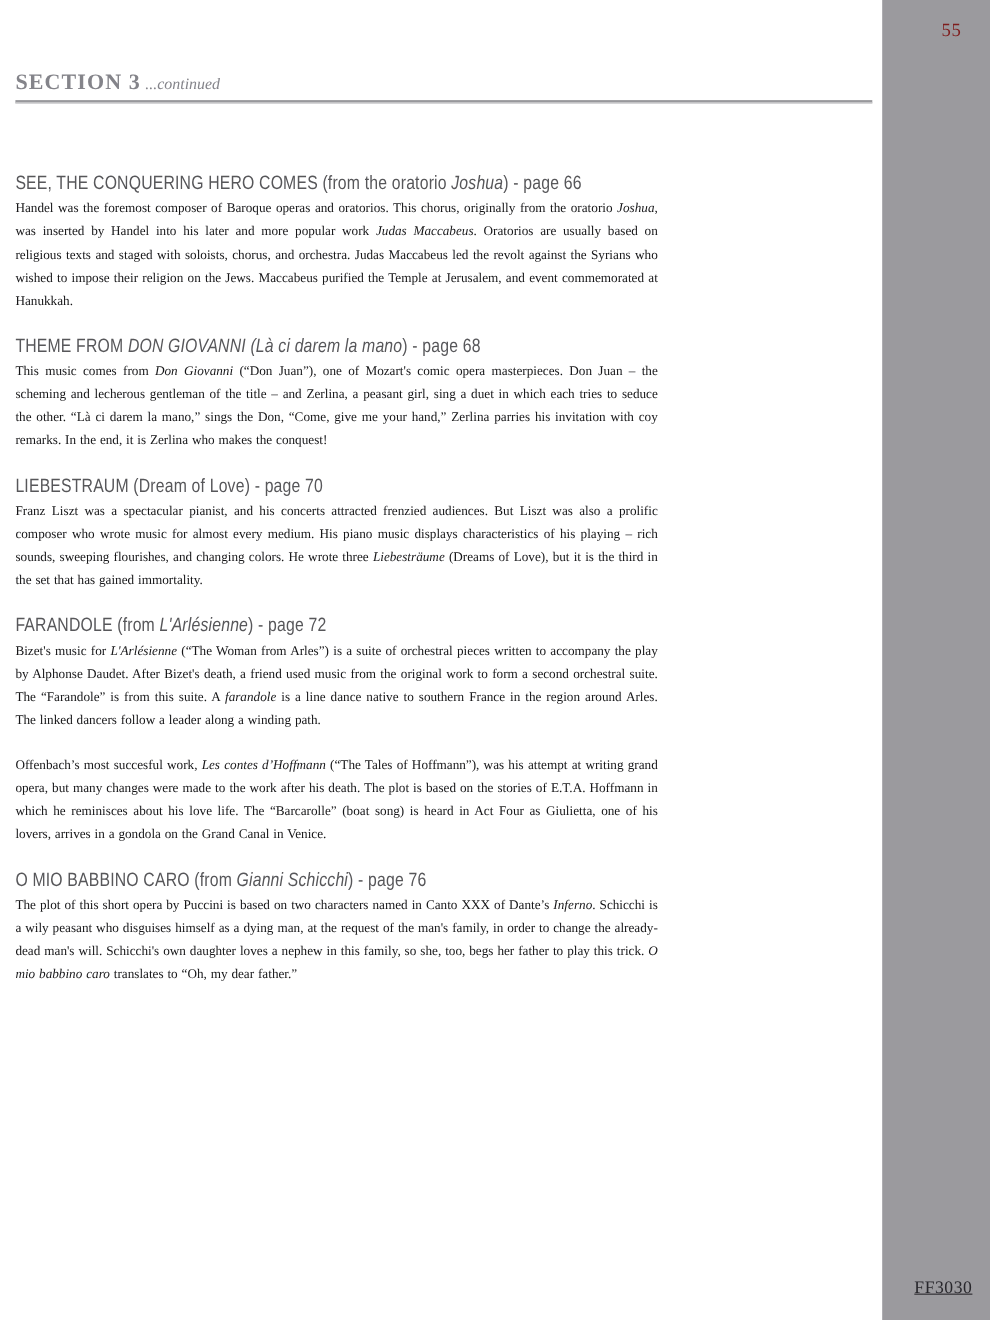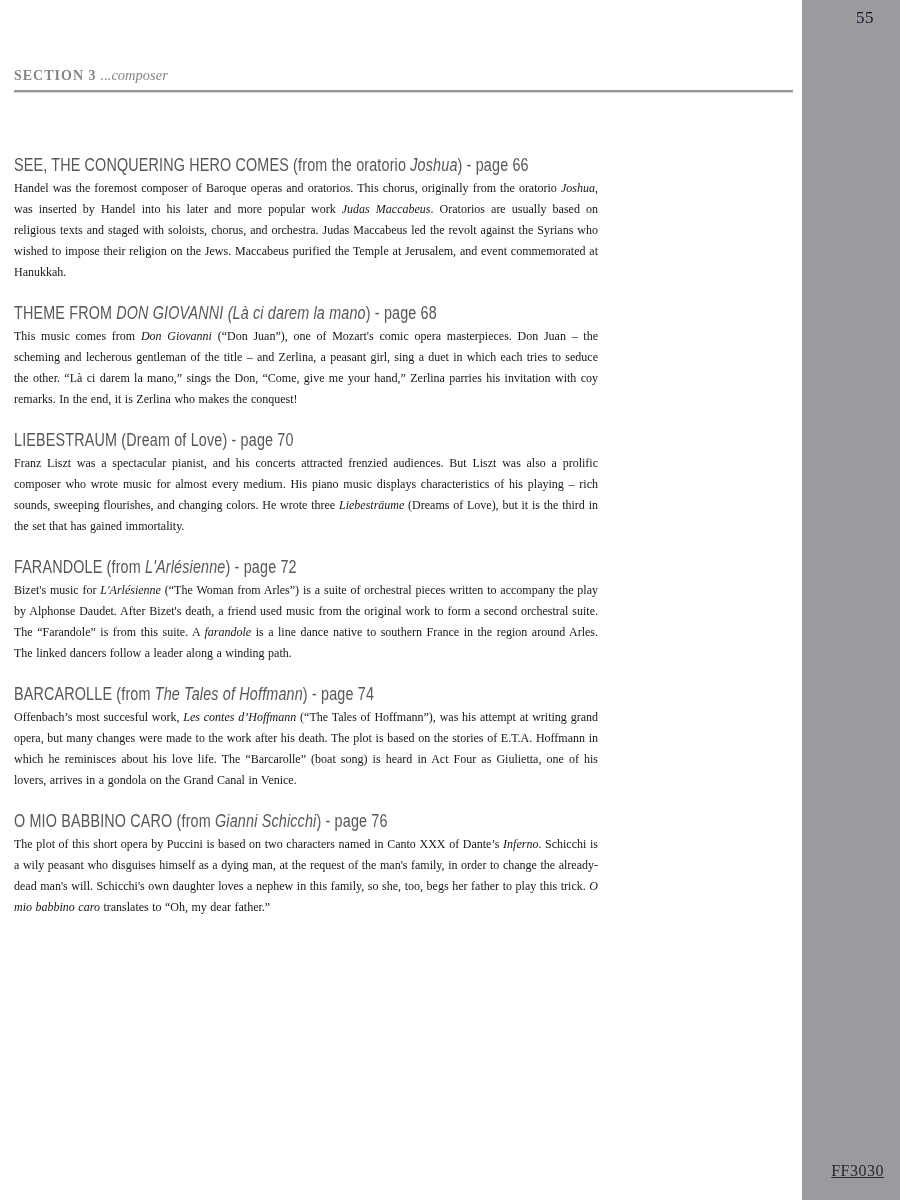--- a/index.html
+++ b/index.html
@@ -9,40 +9,40 @@
     background: #ffffff;
     overflow: hidden;
     font-family: "Liberation Serif", serif;
   }
   .sidebar {
     position: absolute; top: 0; right: 0;
     width: 98px; height: 1200px;
     background: var(--sidebar, #9b9a9e);
   }
   .pagenum {
-    position: absolute; top: 8px; right: 26px;
-    font-size: 17px; color: #0f172a; letter-spacing: 0.5px;
+    position: absolute; top: 18px; right: 26px;
+    font-size: 17px; color: #7f1d1d; letter-spacing: 0.5px;
   }
   .footercode {
     position: absolute; bottom: 20px; right: 16px;
     font-size: 16px; color: #28272c; letter-spacing: 0.5px; text-decoration: underline;
   }
   .content {
     position: absolute; left: 14px; top: 0;
     width: 584px;
   }
   .sec-header {
     padding-top: 64px;
     color: var(--headergray, #84848a);
     white-space: nowrap;
     line-height: 22px;
   }
   .sec-title {
     font-weight: bold;
-    font-size: 14px;
+    font-size: 20px;
     letter-spacing: 1px;
   }
   .sec-cont {
     font-style: italic;
     font-size: 14.5px;
     margin-left: 4px;
   }
   .rule {
     width: 779px;
     height: 2px;
@@ -82,21 +82,21 @@
 
 <div class="page">
 
   <div class="sidebar">
     <div class="pagenum">55</div>
     <div class="footercode">FF3030</div>
   </div>
 
   <div class="content">
     <div class="sec-header">
-      <span class="sec-title">SECTION 3</span><span class="sec-cont">...composer</span>
+      <span class="sec-title">SECTION 3</span><span class="sec-cont">...continued</span>
     </div>
     <div class="rule"></div>
     <div class="sections">
   <section class="music-section">
     <h2 class="heading"><span class="heading-inner"><span>SEE, THE CONQUERING HERO COMES (from the oratorio </span><span class="it">Joshua</span><span>) - page 66</span></span></h2>
     <p class="bodytext"><span>Handel was the foremost composer of Baroque operas and oratorios. This chorus, originally from the oratorio </span><span class="it">Joshua</span><span>, was inserted by Handel into his later and more popular work </span><span class="it">Judas Maccabeus</span><span>. Oratorios are usually based on religious texts and staged with soloists, chorus, and orchestra. Judas Maccabeus led the revolt against the Syrians who wished to impose their religion on the Jews. Maccabeus purified the Temple at Jerusalem, and event commemorated at Hanukkah.</span></p>
   </section>
 
   <section class="music-section">
     <h2 class="heading"><span class="heading-inner"><span>THEME FROM </span><span class="it">DON GIOVANNI (Là ci darem la mano</span><span>) - page 68</span></span></h2>
@@ -107,21 +107,20 @@
     <h2 class="heading"><span class="heading-inner"><span>LIEBESTRAUM (Dream of Love) - page 70</span></span></h2>
     <p class="bodytext"><span>Franz Liszt was a spectacular pianist, and his concerts attracted frenzied audiences. But Liszt was also a prolific composer who wrote music for almost every medium. His piano music displays characteristics of his playing – rich sounds, sweeping flourishes, and changing colors. He wrote three </span><span class="it">Liebesträume</span><span> (Dreams of Love), but it is the third in the set that has gained immortality.</span></p>
   </section>
 
   <section class="music-section">
     <h2 class="heading"><span class="heading-inner"><span>FARANDOLE (from </span><span class="it">L'Arlésienne</span><span>) - page 72</span></span></h2>
     <p class="bodytext"><span>Bizet's music for </span><span class="it">L'Arlésienne</span><span> (“The Woman from Arles”) is a suite of orchestral pieces written to accompany the play by Alphonse Daudet. After Bizet's death, a friend used music from the original work to form a second orchestral suite. The “Farandole” is from this suite. A </span><span class="it">farandole</span><span> is a line dance native to southern France in the region around Arles. The linked dancers follow a leader along a winding path.</span></p>
   </section>
 
   <section class="music-section">
-    <h2 class="heading"><span class="heading-inner"><span>BARCAROLLE (from </span><span class="it">The Tales of Hoffmann</span><span>) - page 74</span></span></h2>
     <p class="bodytext"><span>Offenbach’s most succesful work, </span><span class="it">Les contes d’Hoffmann</span><span> (“The Tales of Hoffmann”), was his attempt at writing grand opera, but many changes were made to the work after his death. The plot is based on the stories of E.T.A. Hoffmann in which he reminisces about his love life. The “Barcarolle” (boat song) is heard in Act Four as Giulietta, one of his lovers, arrives in a gondola on the Grand Canal in Venice.</span></p>
   </section>
 
   <section class="music-section">
     <h2 class="heading"><span class="heading-inner"><span>O MIO BABBINO CARO (from </span><span class="it">Gianni Schicchi</span><span>) - page 76</span></span></h2>
     <p class="bodytext"><span>The plot of this short opera by Puccini is based on two characters named in Canto XXX of Dante’s </span><span class="it">Inferno</span><span>. Schicchi is a wily peasant who disguises himself as a dying man, at the request of the man's family, in order to change the already-dead man's will. Schicchi's own daughter loves a nephew in this family, so she, too, begs her father to play this trick. </span><span class="it">O mio babbino caro</span><span> translates to “Oh, my dear father.”</span></p>
   </section>
 </div>
   </div>
 

